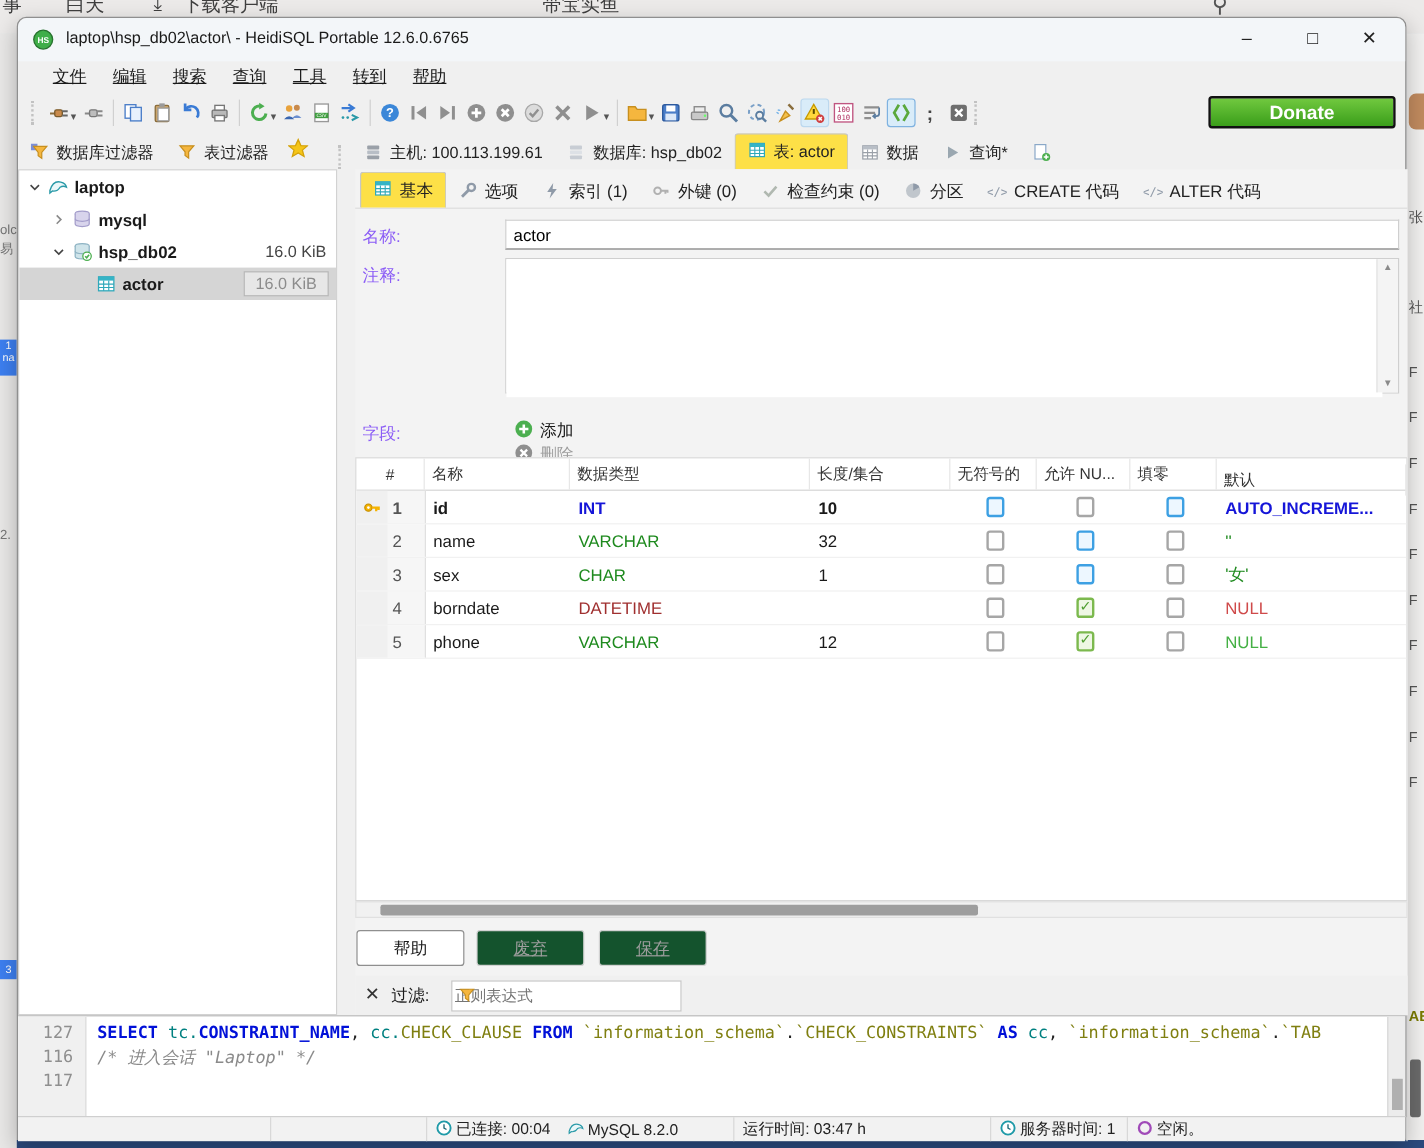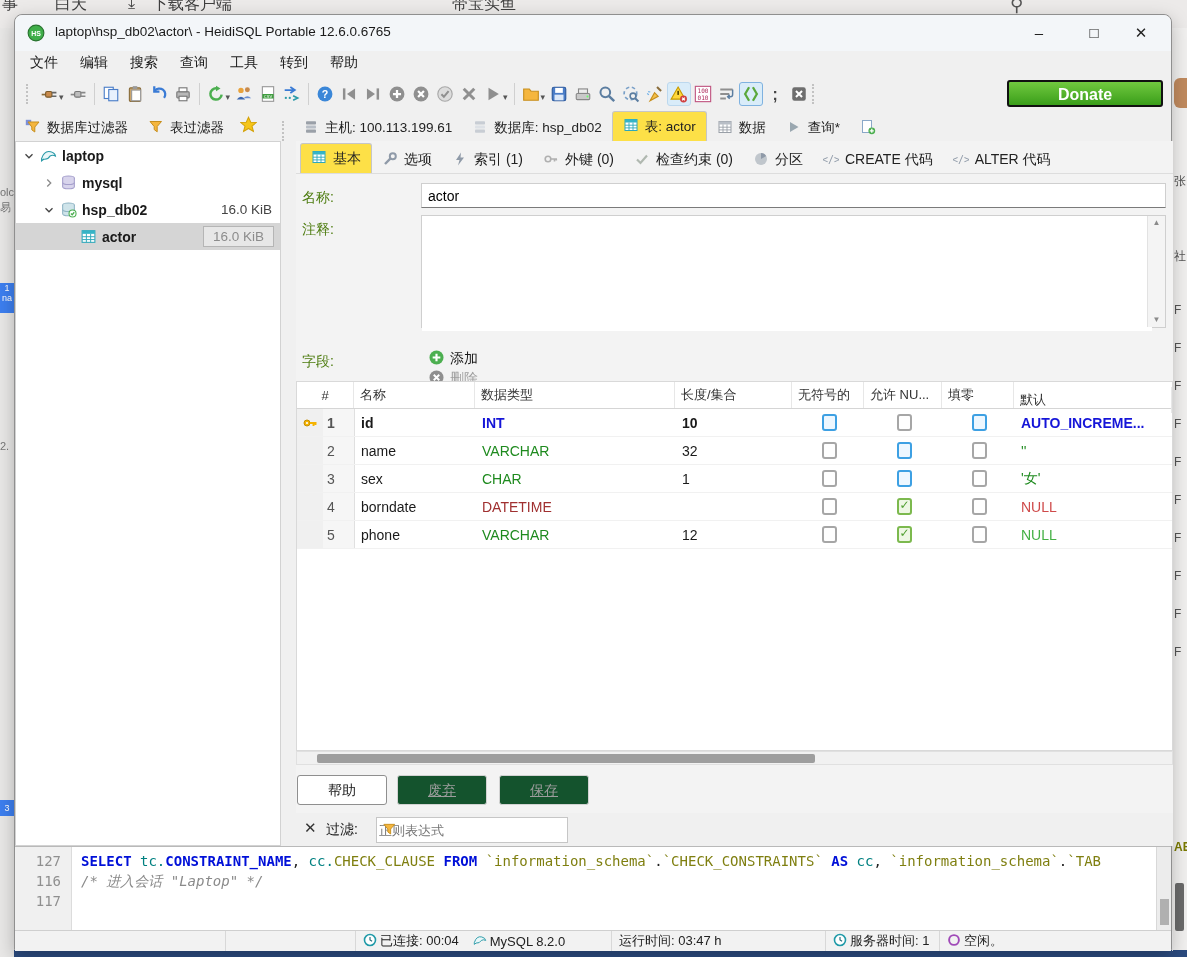--- a/index.html
+++ b/index.html
@@ -19,21 +19,21 @@
   #win{position:absolute;left:14px;top:14px;width:1158px;height:936px;background:#f0f0f0;
        border:1px solid #8f8f8f;border-radius:8px 8px 0 0;box-sizing:border-box;
        box-shadow:0 6px 18px rgba(0,0,0,.25);}
   
   #titlebar{position:absolute;left:0;top:0;width:100%;height:36px;background:#f3f6f9;border-radius:8px 8px 0 0;}
   #app-icon{position:absolute;left:12px;top:9px;width:18px;height:18px;}
   #win-title{position:absolute;left:40px;top:9px;font-size:13.5px;color:#1a1a1a;}
   .winctl{position:absolute;top:4px;width:44px;height:28px;text-align:center;line-height:28px;font-size:15px;color:#222;}
   #btn-min{right:110px;} #btn-max{right:55px;} #btn-close{right:8px;}
   
-  #menubar{position:absolute;left:4px;top:36px;width:99%;height:26px;display:flex;align-items:flex-start;}
+  #menubar{position:absolute;left:18px;top:36px;width:99%;height:26px;display:flex;align-items:center;text-decoration:underline;}
   .menu-item{padding:3px 11px;font-size:14px;color:#1a1a1a;}
   
   #toolbar{position:absolute;left:0;top:62px;width:100%;height:34px;display:flex;align-items:center;padding-left:10px;box-sizing:border-box;}
   .grip{width:5px;height:20px;border-left:2px dotted #c2c2c2;margin:0 4px 0 1px;}
   .tb-btn{width:24px;height:24px;display:flex;align-items:center;justify-content:center;border-radius:3px;position:relative;}
   .tb-btn svg{width:18px;height:18px;}
   .tb-btn.hl{background:#d9ecf9;border:1px solid #bcd8ee;box-sizing:border-box;}
   .tb-btn.hlb{background:#d9ecf9;border:1px solid #7fb2e0;box-sizing:border-box;}
   .tb-drop{font-size:9px;color:#555;margin:6px 2px 0 -2px;}
   .tb-sep{width:1px;height:22px;background:#d0d0d0;margin:0 4px;}
@@ -55,21 +55,21 @@
   .titem .chev{width:14px;height:14px;position:absolute;}
   .titem .ticon{width:17px;height:17px;position:absolute;}
   .titem .tlabel{position:absolute;white-space:nowrap;}
   .titem .tsize{position:absolute;right:8px;color:#444;font-size:13.5px;}
   .titem .tsize.badge{background:#e7e7e7;border:1px solid #b5b5b5;color:#8c8c8c;padding:2px 9px;right:6px;}
   .bold{font-weight:bold;}
   
   #main{position:absolute;left:281px;top:126px;width:877px;height:705px;background:#f3f3f3;}
   #subtabs{position:absolute;left:0;top:0;width:100%;height:33px;display:flex;align-items:flex-end;padding-left:4px;box-sizing:border-box;border-bottom:1px solid #ddd;}
   #subtabs .tab{font-size:14px;}
-  .lbl{position:absolute;font-size:14px;color:#4d7c0f;}
+  .lbl{position:absolute;font-size:14px;color:#8b5cf6;}
   #name-input{position:absolute;left:125px;top:42px;width:745px;height:25px;border:1px solid #cfcfcf;border-bottom:1px solid #7a7a7a;
               box-sizing:border-box;font-size:14px;padding:0 6px;font-family:"Liberation Sans",sans-serif;background:#fff;}
   #comment-wrap{position:absolute;left:125px;top:74px;width:745px;height:113px;background:#fff;border:1px solid #cfcfcf;box-sizing:border-box;}
   #comment-text{position:absolute;left:0;top:0;width:726px;height:111px;border:none;resize:none;font-family:"Liberation Sans",sans-serif;}
   #comment-scroll{position:absolute;right:0;top:0;width:17px;height:100%;background:#f4f4f4;border-left:1px solid #e2e2e2;}
   .scr-arrow{position:absolute;left:0;width:17px;height:14px;text-align:center;font-size:8px;color:#8a8a8a;line-height:14px;}
   
   #fields-bar{position:absolute;left:0;top:205px;width:100%;height:30px;}
   .fbtn{display:inline-flex;align-items:center;gap:5px;font-size:14px;margin-right:14px;color:#1a1a1a;}
   .fbtn svg{width:17px;height:17px;}
@@ -102,21 +102,21 @@
   #hthumb{position:absolute;left:20px;top:2px;width:498px;height:9px;background:#9e9e9e;border-radius:2px;}
   
   .abtn{position:absolute;top:634px;width:90px;height:30px;line-height:28px;text-align:center;font-size:14px;
         background:#fff;border:1px solid #8f8f8f;border-radius:3px;box-sizing:border-box;color:#1a1a1a;}
   .abtn.dis{border-color:#d2d2d2;color:#9d9d9d;background:#14532d;text-decoration:underline;}
   
   #filterbar{position:absolute;left:0;top:672px;width:100%;height:33px;background:#f0f0f0;}
   #flt-close{position:absolute;left:8px;top:6px;font-size:15px;font-weight:bold;color:#333;}
   #flt-label{position:absolute;left:30px;top:8px;font-size:14px;}
   #flt-input{position:absolute;left:80px;top:4px;width:192px;height:26px;border:1px solid #c6c6c6;background:#fff;
-             box-sizing:border-box;font-size:13px;font-family:Liberation Sans, sans-serif;}
+             box-sizing:border-box;font-size:13px;font-family:Liberation Serif, serif;}
   #flt-funnel{position:absolute;left:86px;top:9px;width:15px;height:15px;}
   #flt-funnel svg{width:15px;height:15px;}
   
   #sqllog{position:absolute;left:0;top:831px;width:100%;height:84px;background:#fff;border-top:1px solid #b9b9b9;overflow:hidden;}
   #gutter{position:absolute;left:0;top:0;width:56px;height:100%;background:#f0f0f0;border-right:1px solid #dcdcdc;}
   .lnum{position:absolute;right:10px;height:20px;font:14px "DejaVu Sans Mono",monospace;color:#8f8f8f;}
   .sql-line{position:absolute;left:66px;height:20px;white-space:pre;font:14px "DejaVu Sans Mono",monospace;}
   .tk-kw{color:#0010d8;font-weight:bold;}
   .tk-al{color:#008080;}
   .tk-id{color:#7f7f10;}

